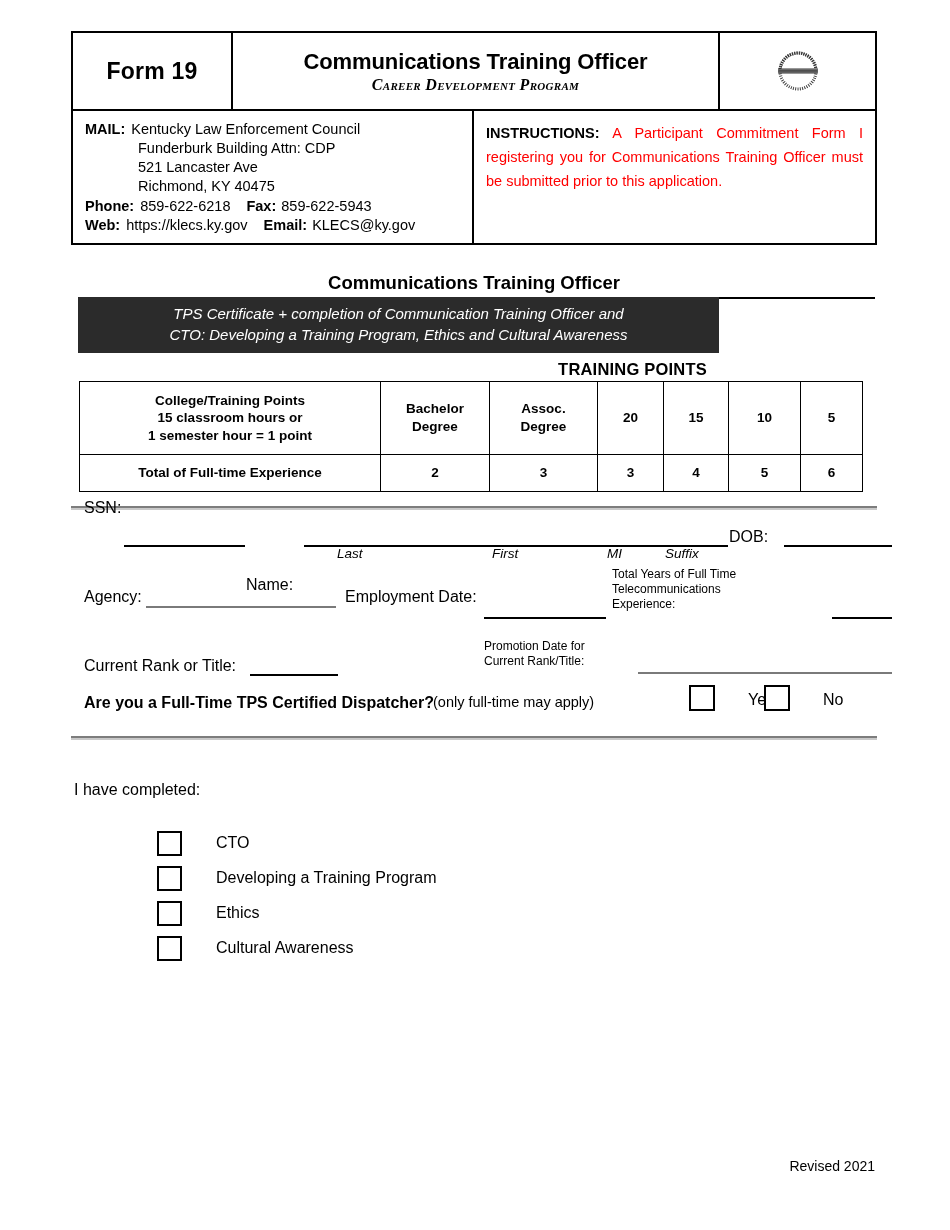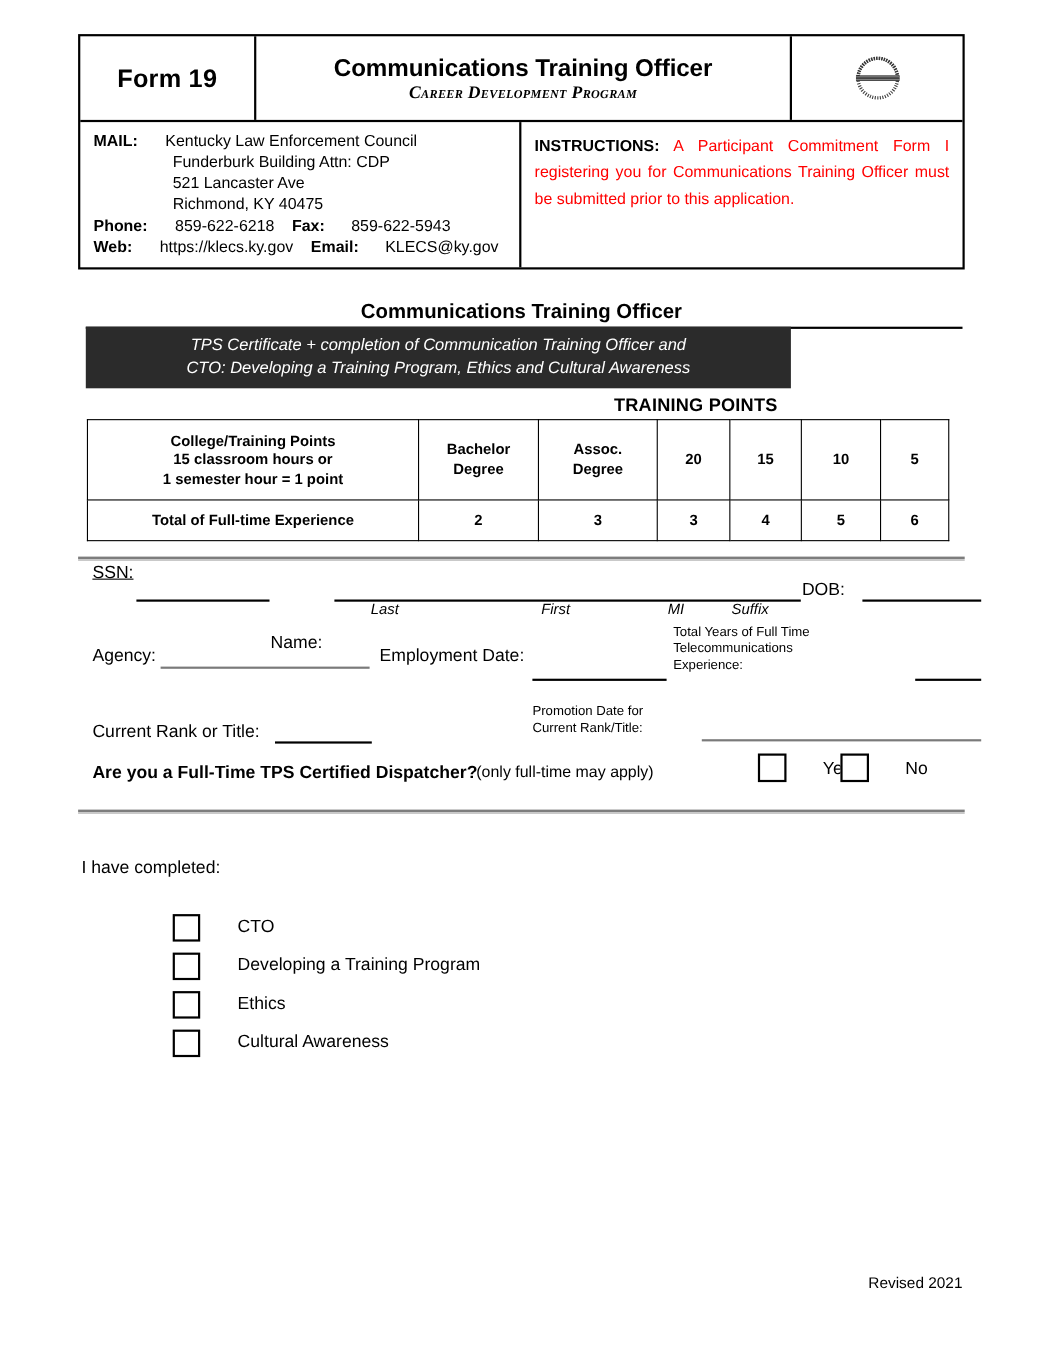--- a/index.html
+++ b/index.html
@@ -105,21 +105,21 @@
   .mail-grid {
     font-size: 14.5px;
     line-height: 1.32;
   }
   .mail-row { display: flex; }
   .mail-key {
     font-weight: bold;
     white-space: nowrap;
     margin-right: 6px;
   }
-  .mail-val { white-space: nowrap; margin-left: 19px; }
+  .mail-val { white-space: nowrap; }
   .mail-indent { padding-left: 53px; }
   .mail-inline-key { font-weight: bold; margin-left: 16px; margin-right: 5px; }
 
   .hdr-instr-cell {
     flex: 1;
     box-sizing: border-box;
     padding: 10px 12px 8px 12px;
   }
   .instr-body {
     font-size: 14.5px;
@@ -401,21 +401,21 @@
       <td class="tp-c3">3</td>
       <td class="tp-c4">4</td>
       <td class="tp-c5">5</td>
       <td class="tp-c6">6</td>
     </tr>
   </tbody>
     </table>
 
   <div class="rule3d" style="left:71px; top:506px; width:806px;"></div>
 
-  <div class="fld" style="left:84px; top:511px;text-decoration:underline;">SSN:</div>
+  <div class="fld" style="left:84px; top:498px;">SSN:</div>
   <div class="uline" style="left:124px; top:545px; width:121px;"></div>
 
   <div class="fld" style="left:246px; top:527px;margin-top:48px;">Name:</div>
   <div class="uline" style="left:304px; top:545px; width:424px;"></div>
 
   <div class="italic-cap" style="left:337px; top:546px;">Last</div>
   <div class="italic-cap" style="left:492px; top:546px;">First</div>
   <div class="italic-cap" style="left:607px; top:546px;">MI</div>
   <div class="italic-cap" style="left:665px; top:546px;">Suffix</div>
 

